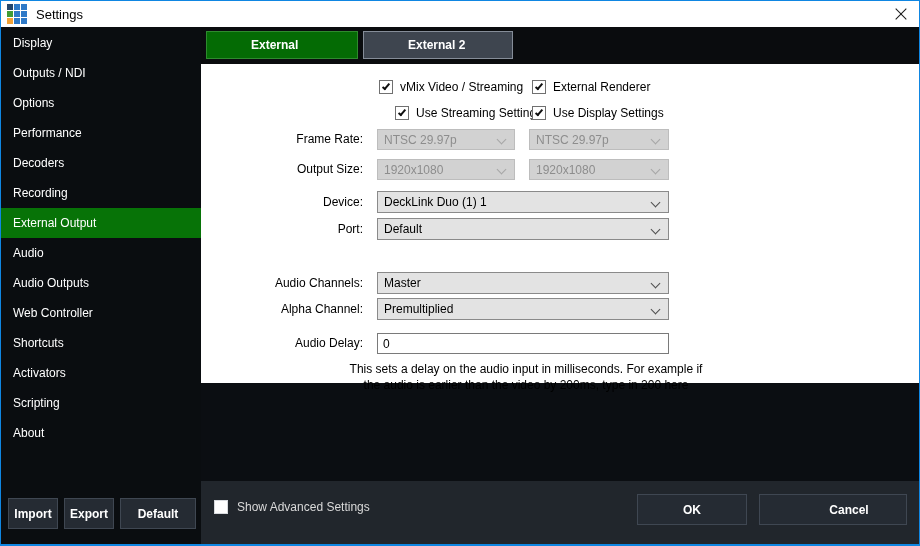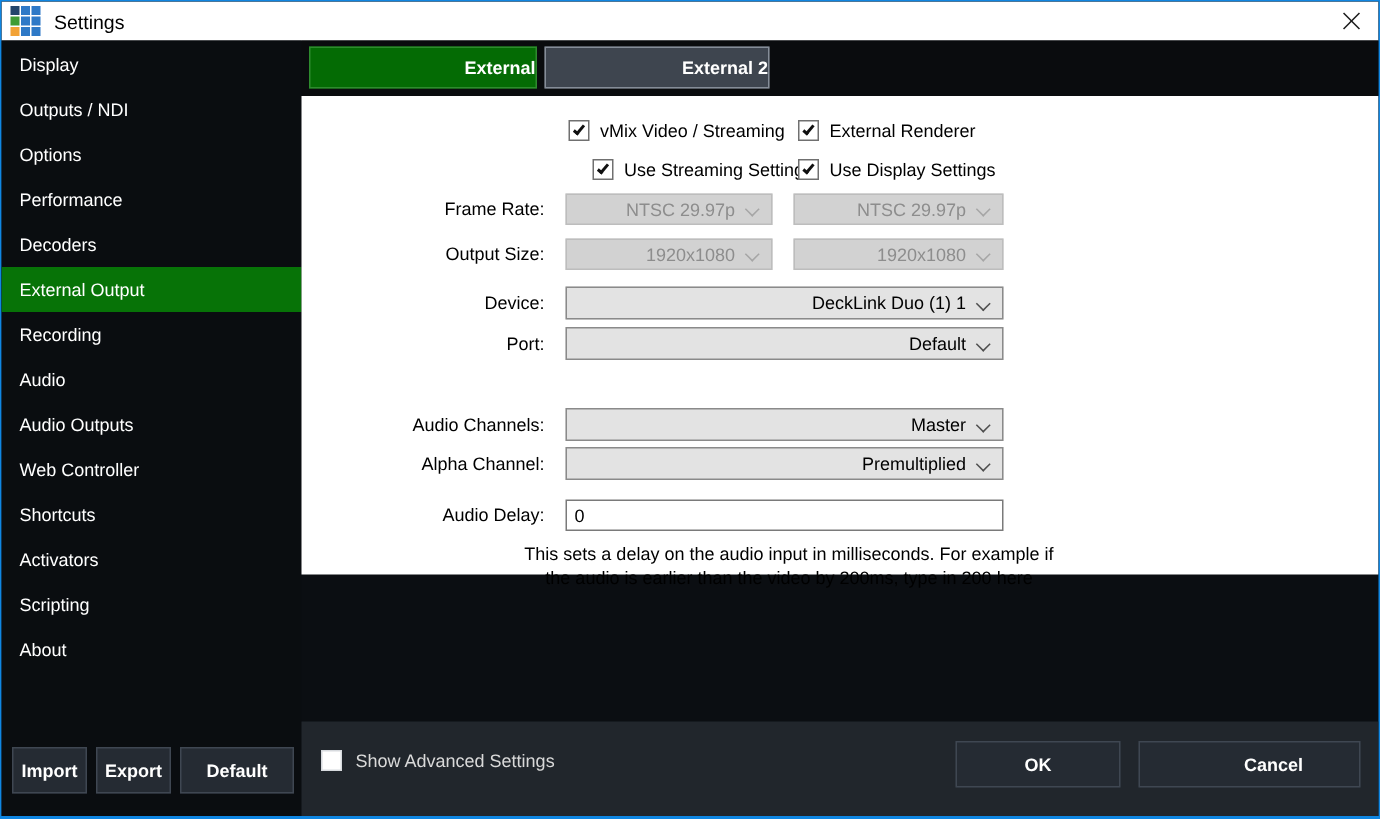--- a/index.html
+++ b/index.html
@@ -30,39 +30,39 @@
   .nav-item.selected { background:#077307; }
   .side-btn { position:absolute; height:31px; background:#252b33; border:1px solid #3f4752;
               color:#fff; font-size:12px; font-weight:bold; text-align:center; cursor:pointer;
               display:flex; align-items:center; justify-content:center; }
   #btn-import  { left:7px;   top:471px; width:50px; }
   #btn-export  { left:63px;  top:471px; width:50px; }
   #btn-default { left:119px; top:471px; width:76px; }
 
   
   .tabstrip { position:absolute; left:200px; top:26px; right:0; height:37px; background:#0a0c0e; }
-  .tab { position:absolute; top:4px; height:28px; line-height:26px; text-align:right;
-         font-size:12px; font-weight:bold; color:#fff; cursor:pointer; }
+  .tab { position:absolute; top:4px; height:28px; line-height:26px; text-align:left;
+         font-size:12px; font-weight:bold; color:#fff; cursor:pointer;padding-left:44px; }
   .tab.active { left:5px; width:152px; background:#046b04; border:1px solid #2e8b2e; }
   .tab.inactive { left:162px; width:150px; background:#3e454f; border:1px solid #858d98; }
 
   
   .content { position:absolute; left:200px; top:63px; right:0; height:319px; background:#ffffff; }
 
   .check-row { position:absolute; display:flex; align-items:center; height:16px; }
   .cb { position:relative; width:14px; height:14px; background:#fff; border:1px solid #707070; flex:0 0 auto; }
   .cb .tick { position:absolute; left:4px; top:1px; width:4px; height:8px;
               border-right:2px solid #101010; border-bottom:2px solid #101010; transform:rotate(40deg); }
   .cb-label { margin-left:7px; font-size:12px; color:#000; white-space:nowrap; }
 
   .field-label { position:absolute; left:0; width:162px; text-align:right; font-size:12px; color:#000; }
 
   .dd { position:absolute; height:21px; background:#e3e3e3; border:1px solid #8a8a8a;
         font-size:12px; color:#000; display:flex; align-items:center; padding:0 24px 0 6px;
-        white-space:nowrap; overflow:hidden; cursor:default;justify-content:flex-end; }
+        white-space:nowrap; overflow:hidden; cursor:default; }
   .dd .chev { position:absolute; right:9px; top:6px; width:7px; height:7px;
               border-right:1px solid #4f4f4f; border-bottom:1px solid #4f4f4f; transform:rotate(45deg); }
   .dd.disabled { background:#d2d2d2; border-color:#bdbdbd; color:#8d8d8d; }
   .dd.disabled .chev { border-color:#a6a6a6; }
 
   .text-input { position:absolute; height:21px; background:#fff; border:1px solid #7a7a7a;
                 font-family:"Liberation Sans",sans-serif; font-size:12px; color:#000; padding:0 5px; }
 
   .help-text { position:absolute; left:145px; top:297px; width:360px; text-align:center;
                font-size:12px; color:#000; line-height:16px; }
@@ -100,22 +100,22 @@
       <span class="close-x"></span>
     </span>
   </div>
 
   <div class="sidebar">
     <div class="nav-item" style="margin-top:1px">Display</div>
     <div class="nav-item">Outputs / NDI</div>
     <div class="nav-item">Options</div>
     <div class="nav-item">Performance</div>
     <div class="nav-item">Decoders</div>
+    <div class="nav-item">Recording</div>
     <div class="nav-item selected">External Output</div>
-    <div class="nav-item">Recording</div>
     <div class="nav-item">Audio</div>
     <div class="nav-item">Audio Outputs</div>
     <div class="nav-item">Web Controller</div>
     <div class="nav-item">Shortcuts</div>
     <div class="nav-item">Activators</div>
     <div class="nav-item">Scripting</div>
     <div class="nav-item">About</div>
 
     <div class="side-btn" id="btn-import">Import</div>
     <div class="side-btn" id="btn-export">Export</div>

